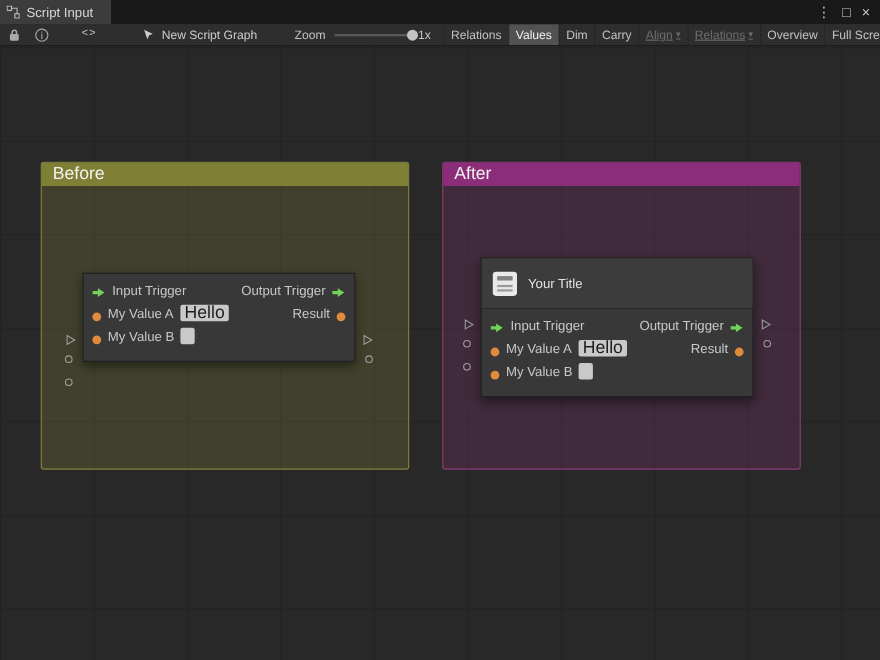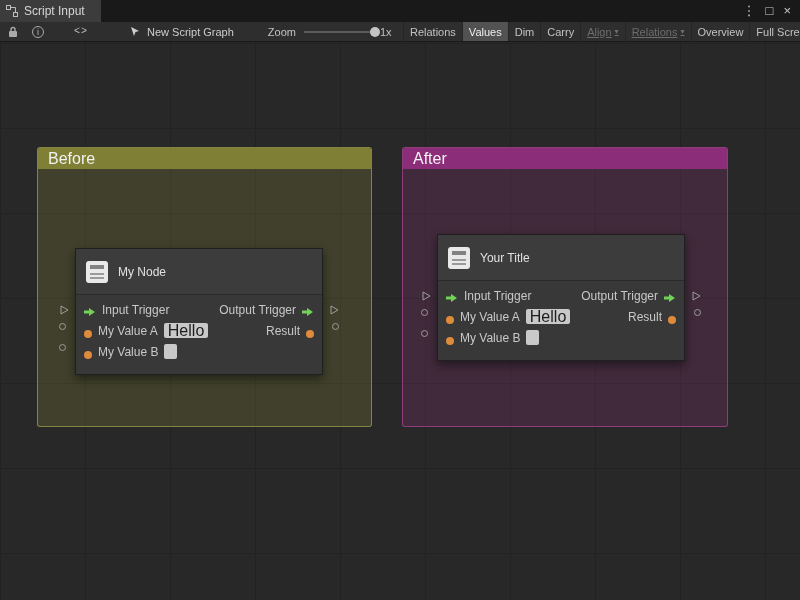--- a/index.html
+++ b/index.html
@@ -137,28 +137,20 @@
       </div>
     </div>
 
     <div class="group group-after">
       <div class="group-header">
         <span>After</span>
       </div>
     </div>
 
     <div class="node node-1">
-      <div class="node-header">
-        <span class="node-icon">
-            <span class="ni t"></span>
-            <span class="ni l1"></span>
-            <span class="ni l2"></span>
-          </span>
-        <span class="node-title">My Node</span>
-      </div>
       <div class="node-body">
         <div class="port-row">
           <span class="port">
             <span class="arrow">
                 <svg width="12" height="10" viewBox="0 0 12 10">
                   <path d="M0 3.5 H5 V1 L11 5 L5 9 V6.5 H0 Z" fill="#71d257"></path>
                 </svg>
               </span>
             <span>Input Trigger</span>
           </span>

